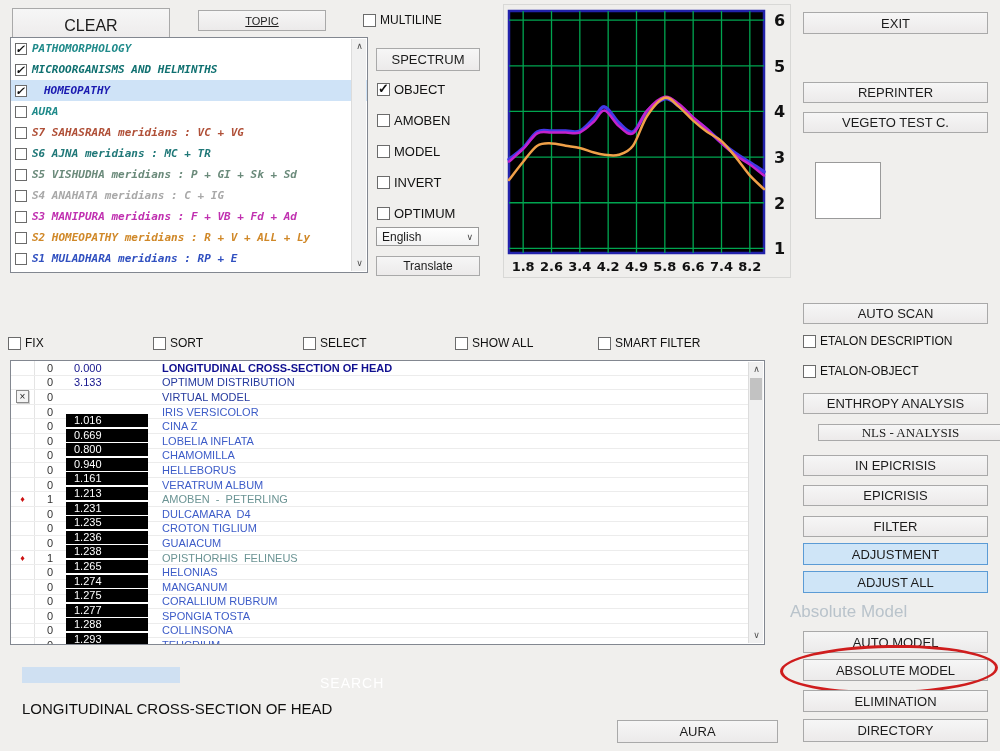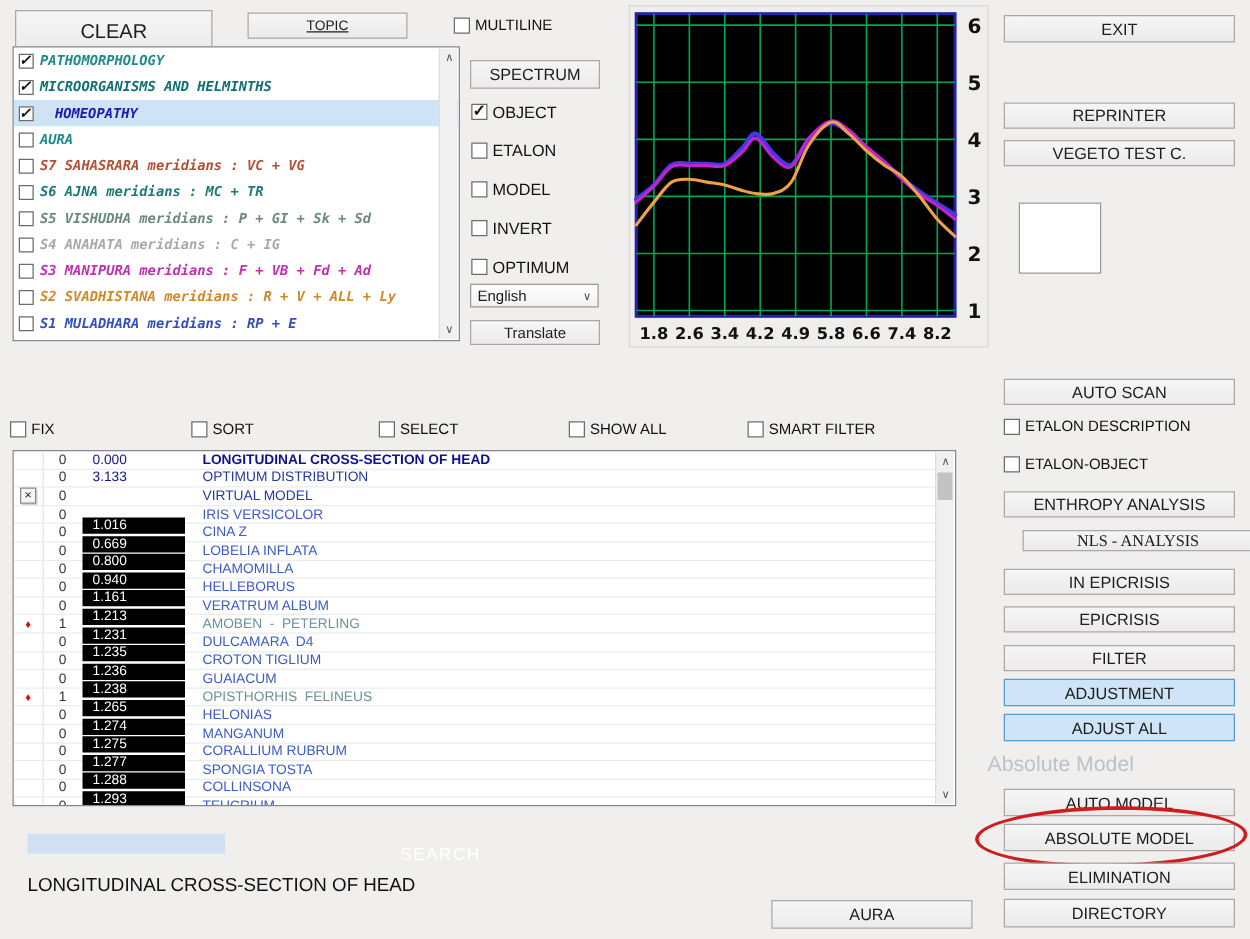--- a/index.html
+++ b/index.html
@@ -118,42 +118,42 @@
       <div class="cat-item ind">
         <span class="cb" style="height: 12px; width: 12px; flex: 0 0 12px;"></span>
         <span style="color: rgb(168, 168, 168);">S4 ANAHATA meridians : C + IG</span>
       </div>
       <div class="cat-item ind">
         <span class="cb" style="height: 12px; width: 12px; flex: 0 0 12px;"></span>
         <span style="color: rgb(192, 48, 176);">S3 MANIPURA meridians : F + VB + Fd + Ad</span>
       </div>
       <div class="cat-item ind">
         <span class="cb" style="height: 12px; width: 12px; flex: 0 0 12px;"></span>
-        <span style="color: rgb(208, 136, 40);">S2 SVADHISTANA meridians : R + V + ALL + Ly</span>
+        <span style="color: rgb(208, 136, 40);">S2 HOMEOPATHY meridians : R + V + ALL + Ly</span>
       </div>
       <div class="cat-item ind">
         <span class="cb" style="height: 12px; width: 12px; flex: 0 0 12px;"></span>
         <span style="color: rgb(48, 80, 192);">S1 MULADHARA meridians : RP + E</span>
       </div>
     </div>
   <div class="vscroll">
     <div class="up">∧</div>
     <div class="dn">∨</div>
   </div>
 </div>
 
 <div class="btn abs" style="left:376px; top:48px; width:104px; height:23px;">SPECTRUM</div>
 <div class="abs" id="spectrum-checks" style="left:377px; top:82px; width:110px;">
     <div class="cbrow" style="margin-bottom: 16px;">
       <span class="cb on"></span>
       <span class="cblbl" style="font-size: 13px;">OBJECT</span>
     </div>
     <div class="cbrow" style="margin-bottom: 16px;">
       <span class="cb"></span>
-      <span class="cblbl" style="font-size: 13px;">ETALON</span>
+      <span class="cblbl" style="font-size: 13px;">AMOBEN</span>
     </div>
     <div class="cbrow" style="margin-bottom: 16px;">
       <span class="cb"></span>
       <span class="cblbl" style="font-size: 13px;">MODEL</span>
     </div>
     <div class="cbrow" style="margin-bottom: 16px;">
       <span class="cb"></span>
       <span class="cblbl" style="font-size: 13px;">INVERT</span>
     </div>
     <div class="cbrow" style="margin-bottom: 16px;">

